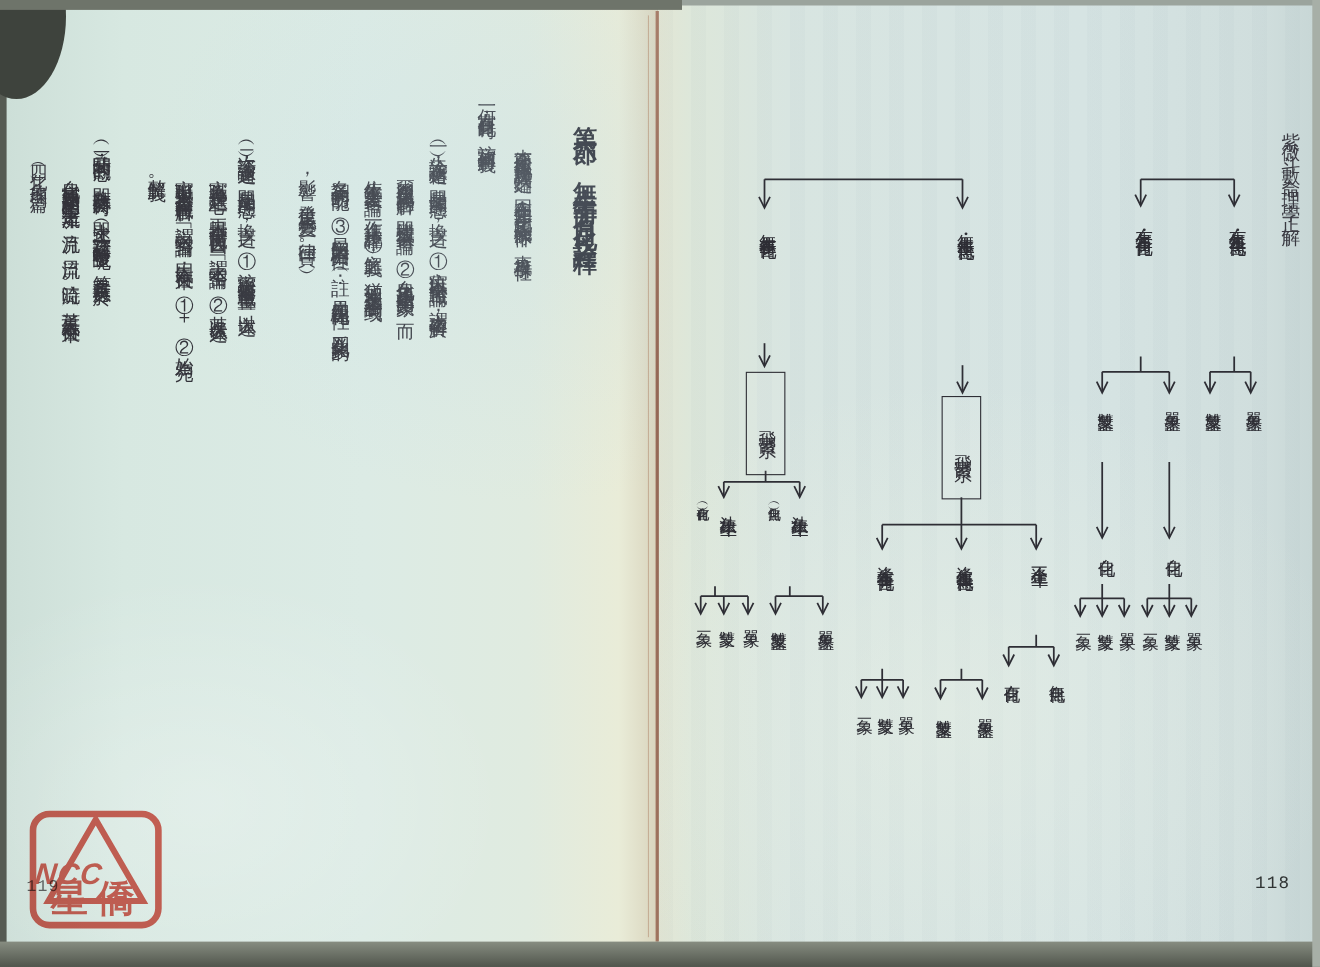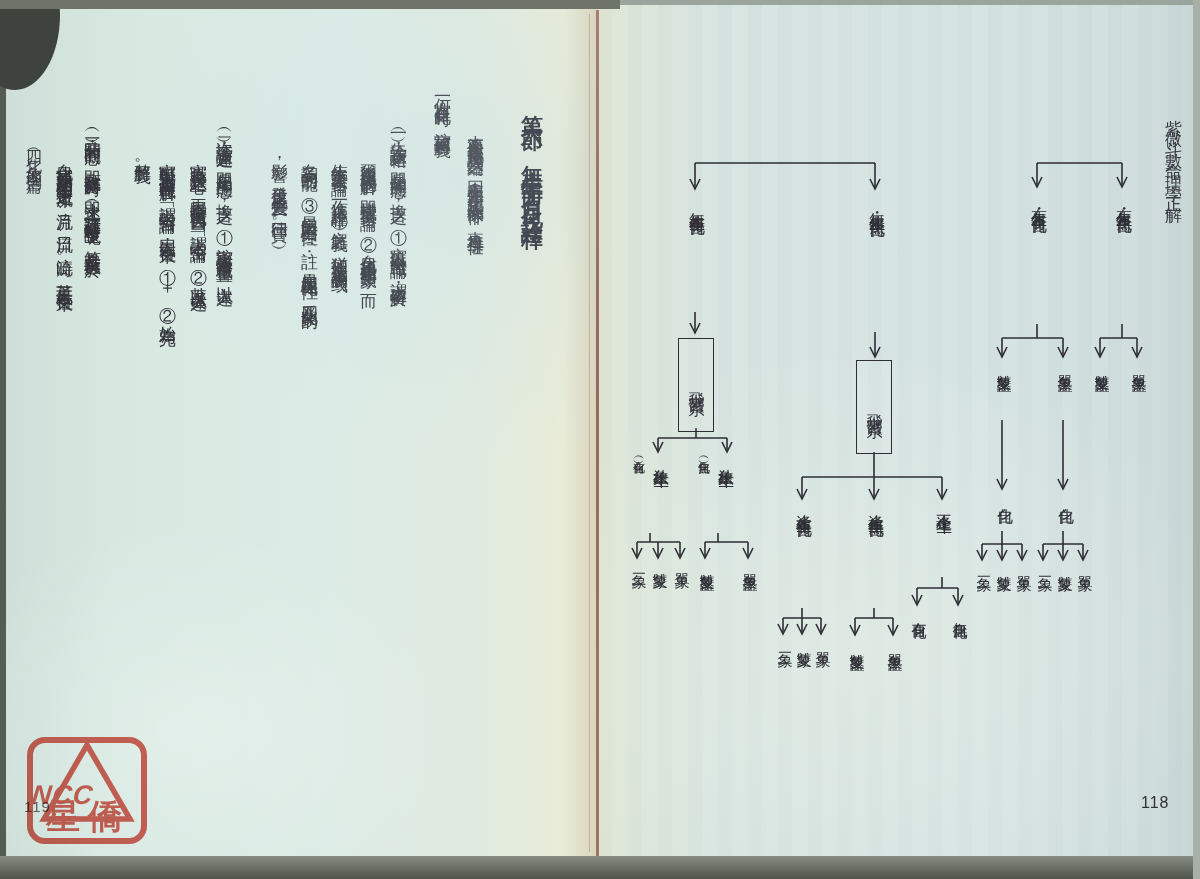--- a/index.html
+++ b/index.html
@@ -33,21 +33,21 @@
   .gutter-line2{position:absolute;left:589px;top:14px;width:1px;height:838px;
     background:#bb9b82;opacity:.7;}
 
   
   .vcol{position:absolute;writing-mode:vertical-rl;text-orientation:mixed;
     white-space:nowrap;color:#33333a;font-family:"Liberation Serif",serif;}
   .body-col{font-size:17px;letter-spacing:2px;}
   .title-col{font-size:22px;letter-spacing:7px;font-weight:600;color:#26262e;}
   .header-col{font-size:16px;letter-spacing:4px;color:#3a3a42;}
   .header-col-r{font-size:17px;letter-spacing:11px;color:#3a3a42;}
-  .pagenum{position:absolute;font-family:Liberation Sans, sans-serif;
+  .pagenum{position:absolute;font-family:Liberation Mono, monospace;
     font-size:15px;color:#4c5150;letter-spacing:1px;}
 
   
   .dlab{position:absolute;writing-mode:vertical-rl;text-orientation:mixed;white-space:nowrap;
     font-size:16px;letter-spacing:1.5px;color:#2e2e35;}
   .dlab-sm{position:absolute;writing-mode:vertical-rl;text-orientation:mixed;white-space:nowrap;
     font-size:15px;letter-spacing:1px;color:#2e2e35;}
   .dlab-xs{position:absolute;writing-mode:vertical-rl;text-orientation:mixed;white-space:nowrap;
     font-size:12px;letter-spacing:0;color:#2e2e35;}
   .dbox{position:absolute;width:34px;height:92px;border:1.6px solid #2e2e35;

